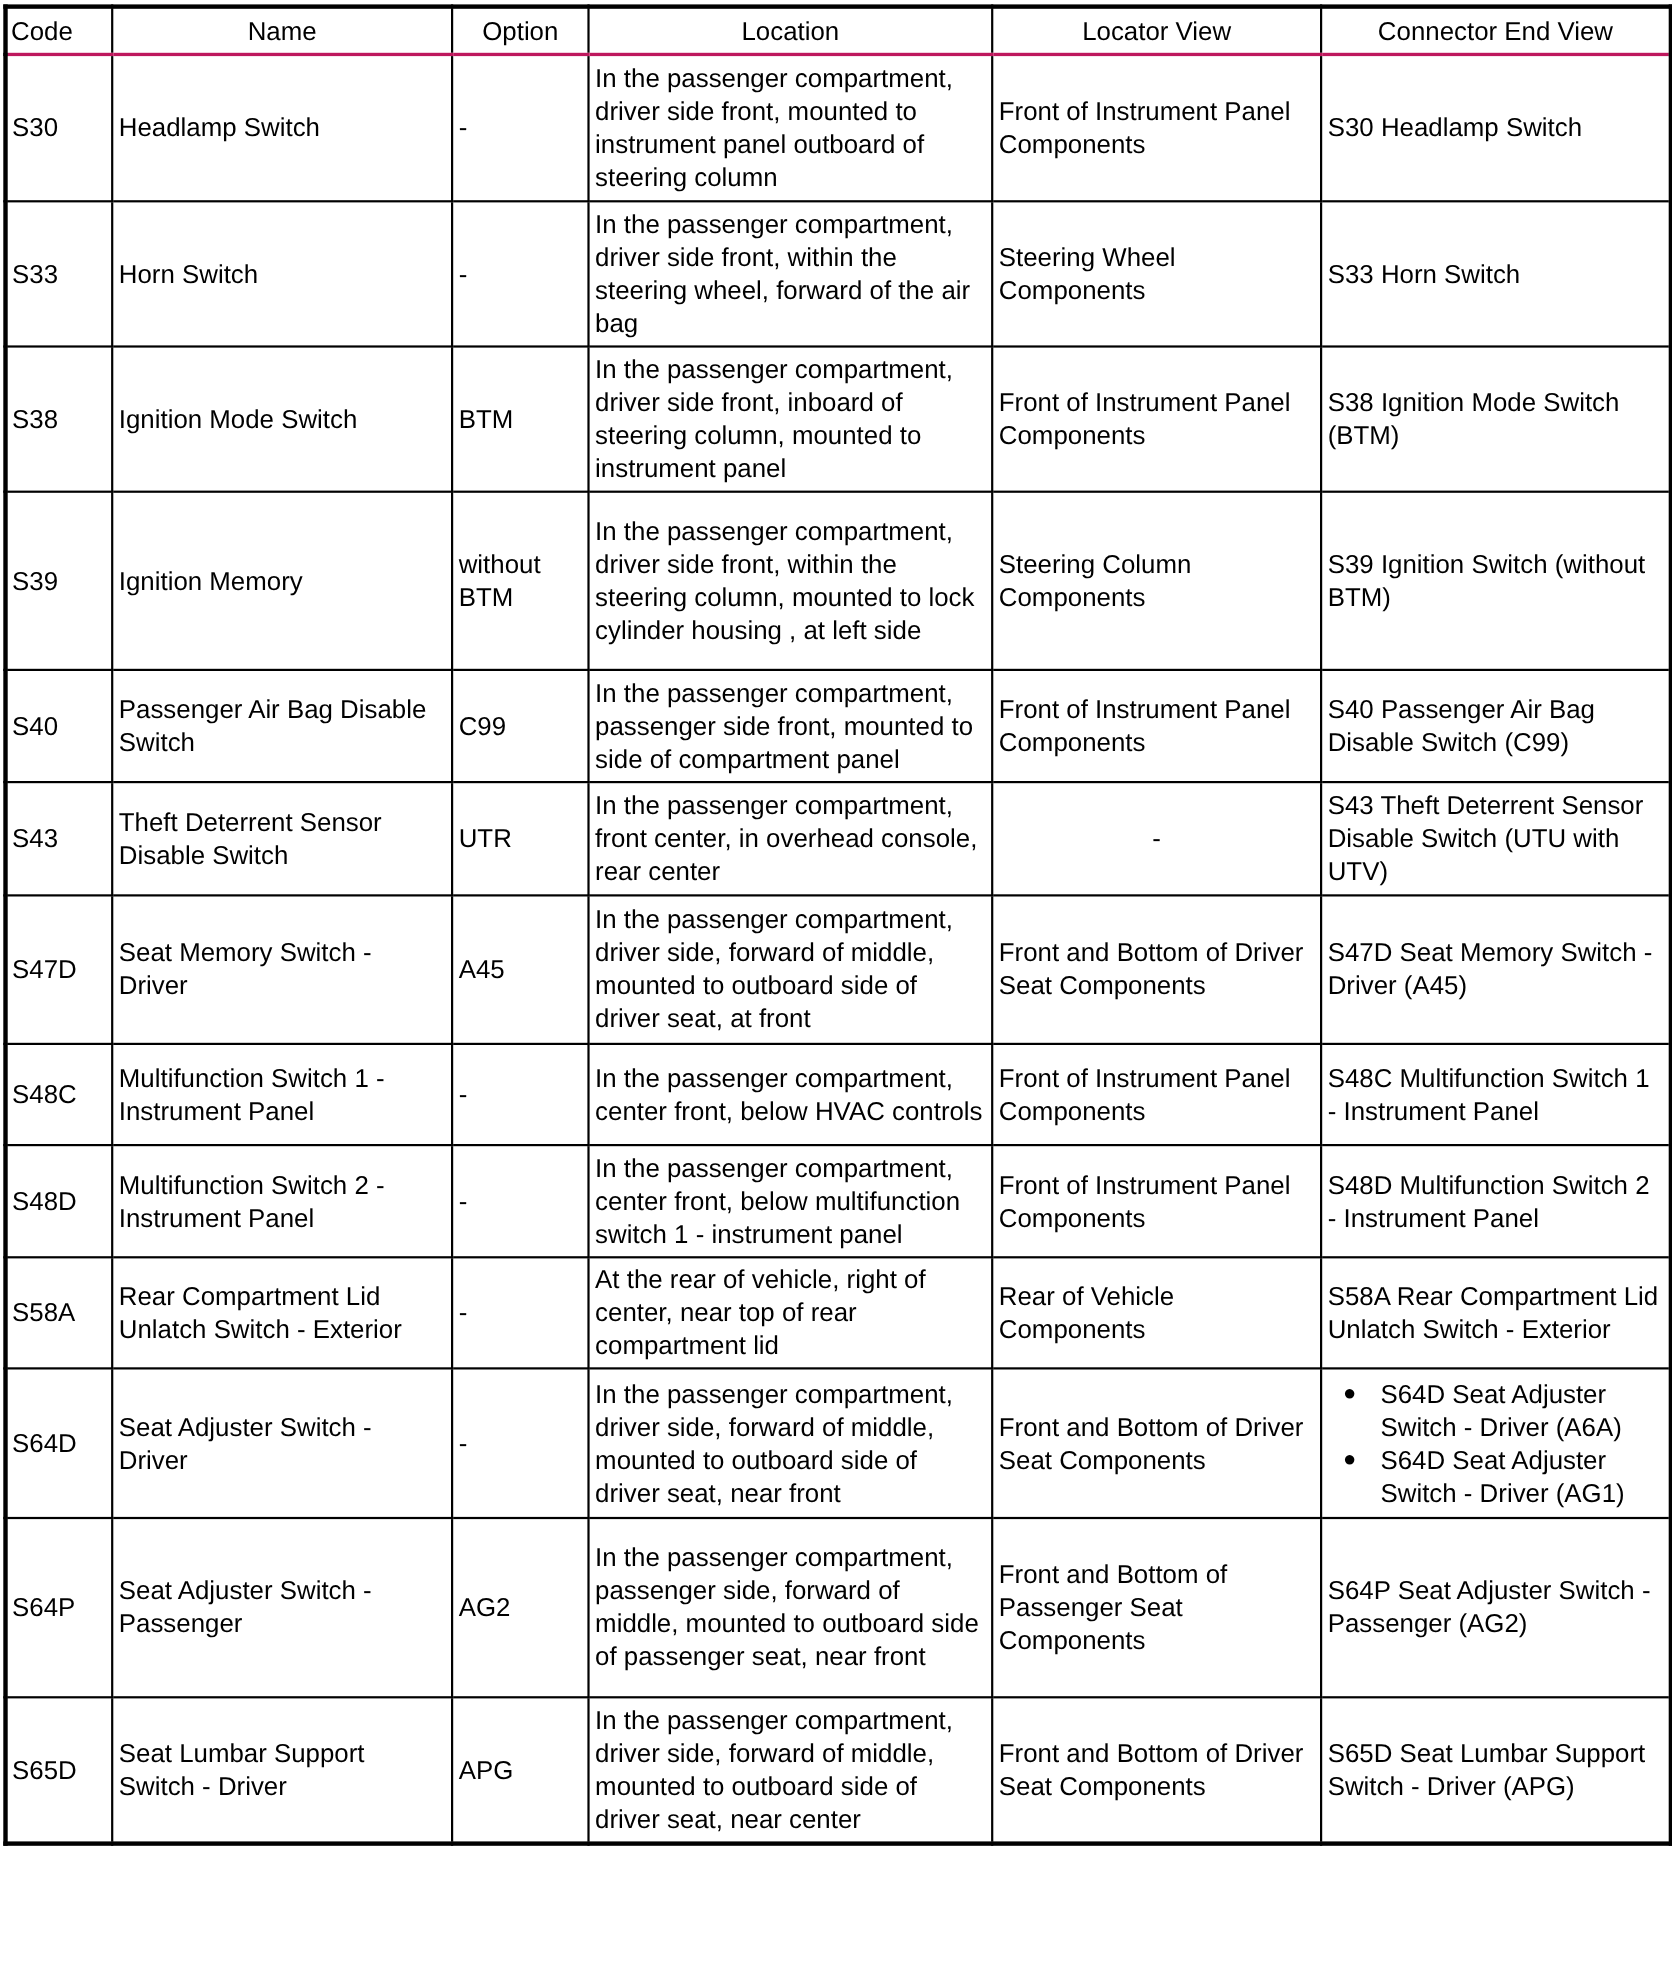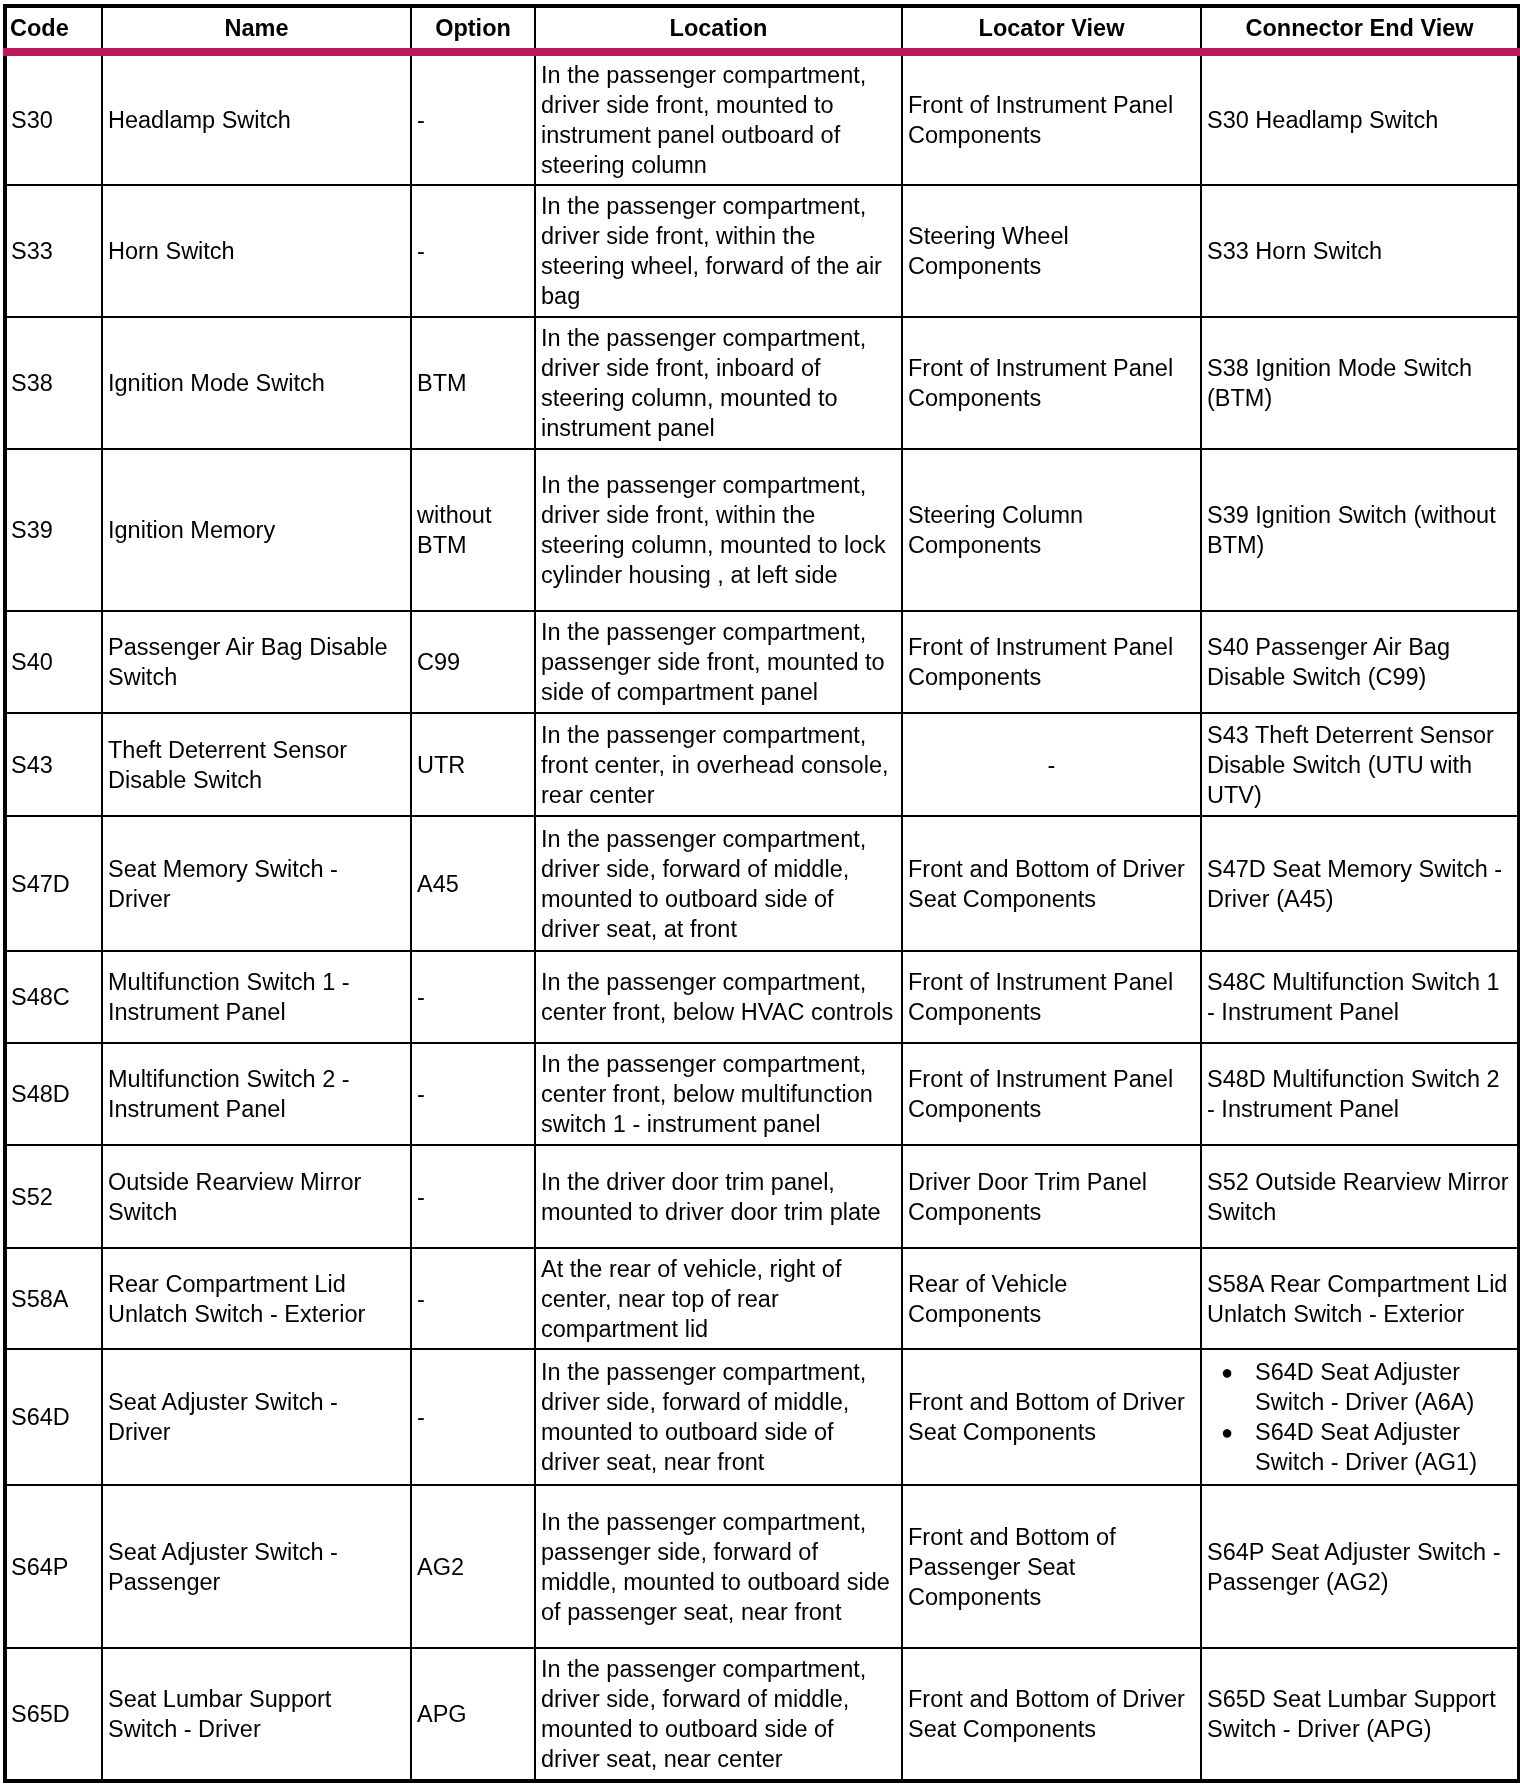--- a/index.html
+++ b/index.html
@@ -4,22 +4,22 @@
 <style>
   html, body { margin: 0; padding: 0; background: #ffffff; }
   body { width: 1520px; height: 1792px; overflow: hidden; position: relative;
          font-family: "Liberation Sans", sans-serif; color: #000; }
   .tbl { position: absolute; left: 3px; top: 4px; width: 1514px;
          border-collapse: collapse; table-layout: fixed;
          border: 4px solid #000; }
   .tbl th, .tbl td { border-left: 2px solid #000; border-right: 2px solid #000;
          padding: 0 5px; font-size: 23.5px; line-height: 30px; vertical-align: middle;
          text-align: left; }
-  .tbl th { font-weight: bold; text-align: center; height: 40px;
-            border-bottom: 8px solid #be185d; }
+  .tbl th { font-weight: normal; text-align: center; height: 40px;
+            border-bottom: 3px solid #be185d; }
   .tbl th.code-h { text-align: left; padding-left: 3px; }
   .tbl td { border-top: 2px solid #000; border-bottom: 2px solid #000; }
   .tbl td.code { padding-left: 4px; }
   .tbl td.center { text-align: center; }
   .bullets { margin: 0; padding: 0 0 0 48px; list-style: none; }
   .bullets li { position: relative; }
   .bullets li::before { content: "\25CF"; position: absolute; left: -34px; top: 0; font-size: 20px; }
 </style>
 </head>
 <body>
@@ -109,28 +109,20 @@
       <td>S48C Multifunction Switch 1 - Instrument Panel</td>
     </tr>
     <tr style="height:102px">
       <td class="code">S48D</td>
       <td>Multifunction Switch 2 - Instrument Panel</td>
       <td>-</td>
       <td>In the passenger compartment, center front, below multifunction switch 1 - instrument panel</td>
       <td>Front of Instrument Panel Components</td>
       <td>S48D Multifunction Switch 2 - Instrument Panel</td>
     </tr>
-    <tr style="height:103px">
-      <td class="code">S52</td>
-      <td>Outside Rearview Mirror Switch</td>
-      <td>-</td>
-      <td>In the driver door trim panel, mounted to driver door trim plate</td>
-      <td>Driver Door Trim Panel Components</td>
-      <td>S52 Outside Rearview Mirror Switch</td>
-    </tr>
     <tr style="height:101px">
       <td class="code">S58A</td>
       <td>Rear Compartment Lid Unlatch Switch - Exterior</td>
       <td>-</td>
       <td>At the rear of vehicle, right of center, near top of rear compartment lid</td>
       <td>Rear of Vehicle Components</td>
       <td>S58A Rear Compartment Lid Unlatch Switch - Exterior</td>
     </tr>
     <tr style="height:136px">
       <td class="code">S64D</td>

